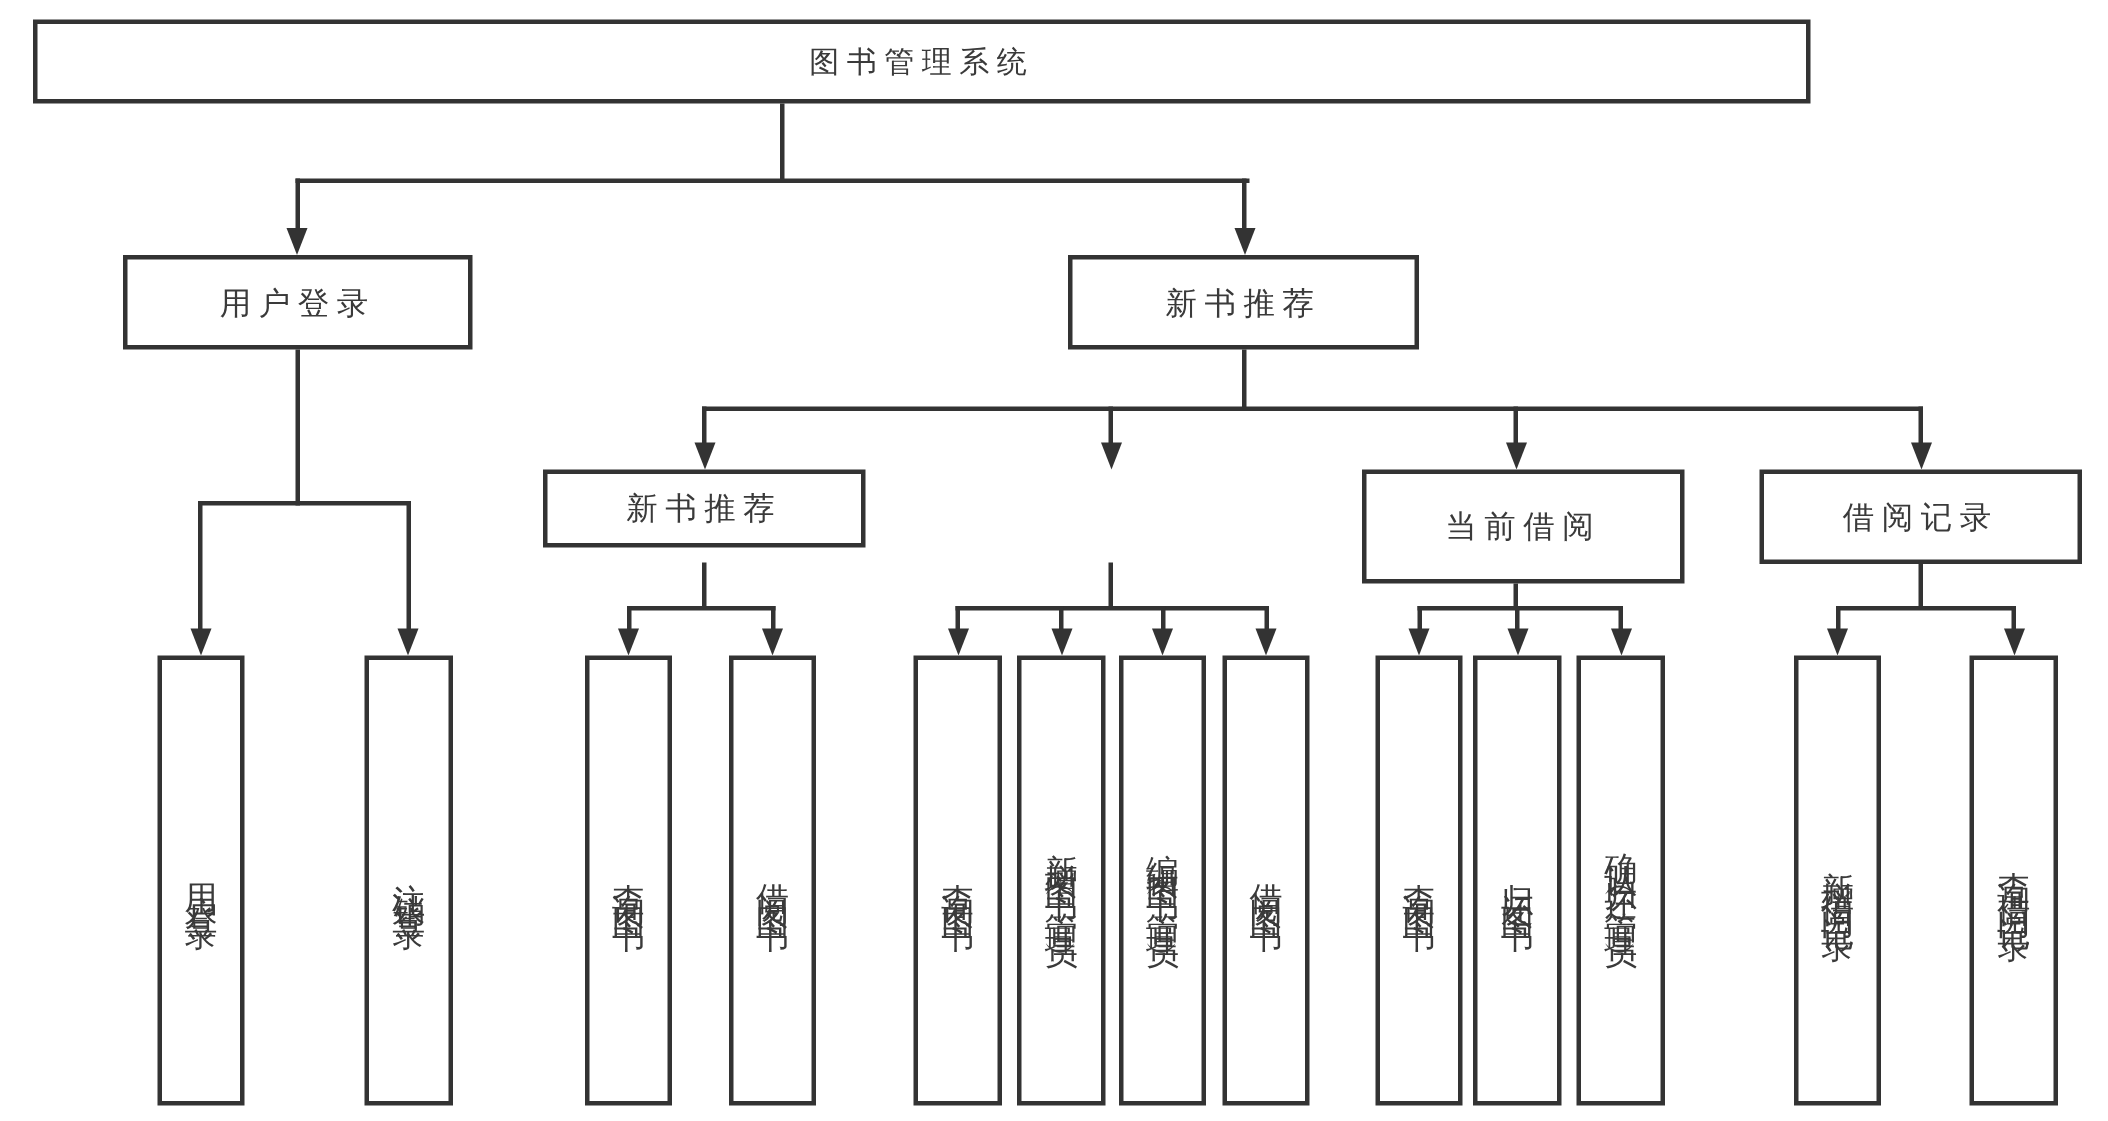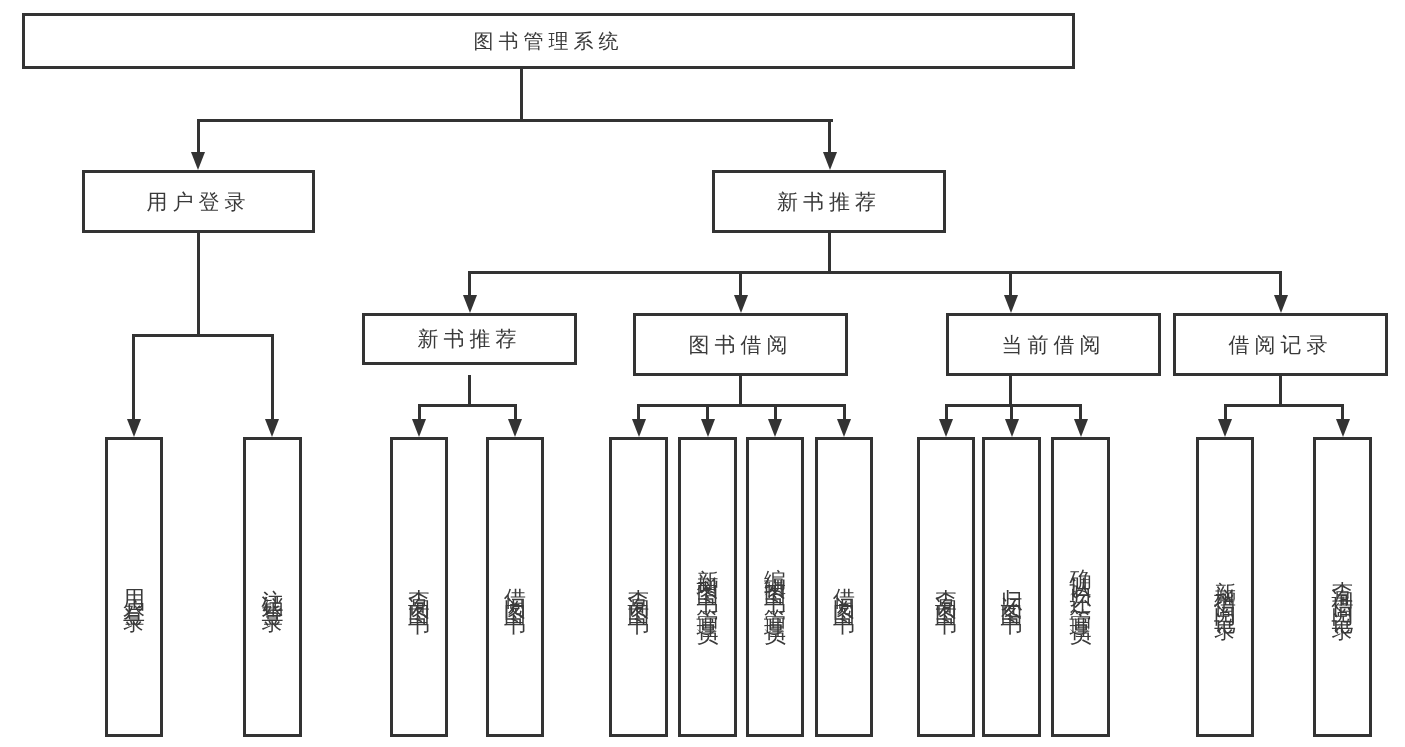--- a/index.html
+++ b/index.html
@@ -113,38 +113,35 @@
   <div class="arrow" style="left:1005px;top:419px"></div>
   <div class="arrow" style="left:1074px;top:419px"></div>
 
   <div class="line" style="left:1279px;top:375px;width:3px;height:31px"></div>
   <div class="line" style="left:1224px;top:404px;width:120px;height:3px"></div>
   <div class="line" style="left:1224px;top:404px;width:3px;height:18px"></div>
   <div class="line" style="left:1341px;top:404px;width:3px;height:18px"></div>
   <div class="arrow" style="left:1218px;top:419px"></div>
   <div class="arrow" style="left:1336px;top:419px"></div>
 
-  <div class="node rootbox" style="left:22px;top:13px;width:1053px;height:56px">
+  <div class="node rootbox" style="left:22px;top:13px;width:1185px;height:56px">
     <span class="lbl">图书管理系统</span>
   </div>
 
   <div class="node hbox" style="left:82px;top:170px;width:233px;height:63px">
     <span class="lbl">用户登录</span>
   </div>
   <div class="node hbox" style="left:712px;top:170px;width:234px;height:63px">
     <span class="lbl">新书推荐</span>
   </div>
 
   <div class="node hbox" style="left:362px;top:313px;width:215px;height:52px">
     <span class="lbl">新书推荐</span>
   </div>
-  <div class="node hbox" style="left:633px;top:313px;width:215px;height:63px">
-    <span class="lbl">图书借阅</span>
-  </div>
-  <div class="node hbox" style="left:946px;top:313px;width:215px;height:63px">
+  <div class="node hbox" style="left:908px;top:313px;width:215px;height:76px">
     <span class="lbl">当前借阅</span>
   </div>
   <div class="node hbox" style="left:1173px;top:313px;width:215px;height:63px">
     <span class="lbl">借阅记录</span>
   </div>
 
   <div class="node leaf" style="left:105px;top:437px;width:58px;height:300px">
     <span class="lbl">用户登录</span>
   </div>
   <div class="node leaf" style="left:243px;top:437px;width:59px;height:300px">

